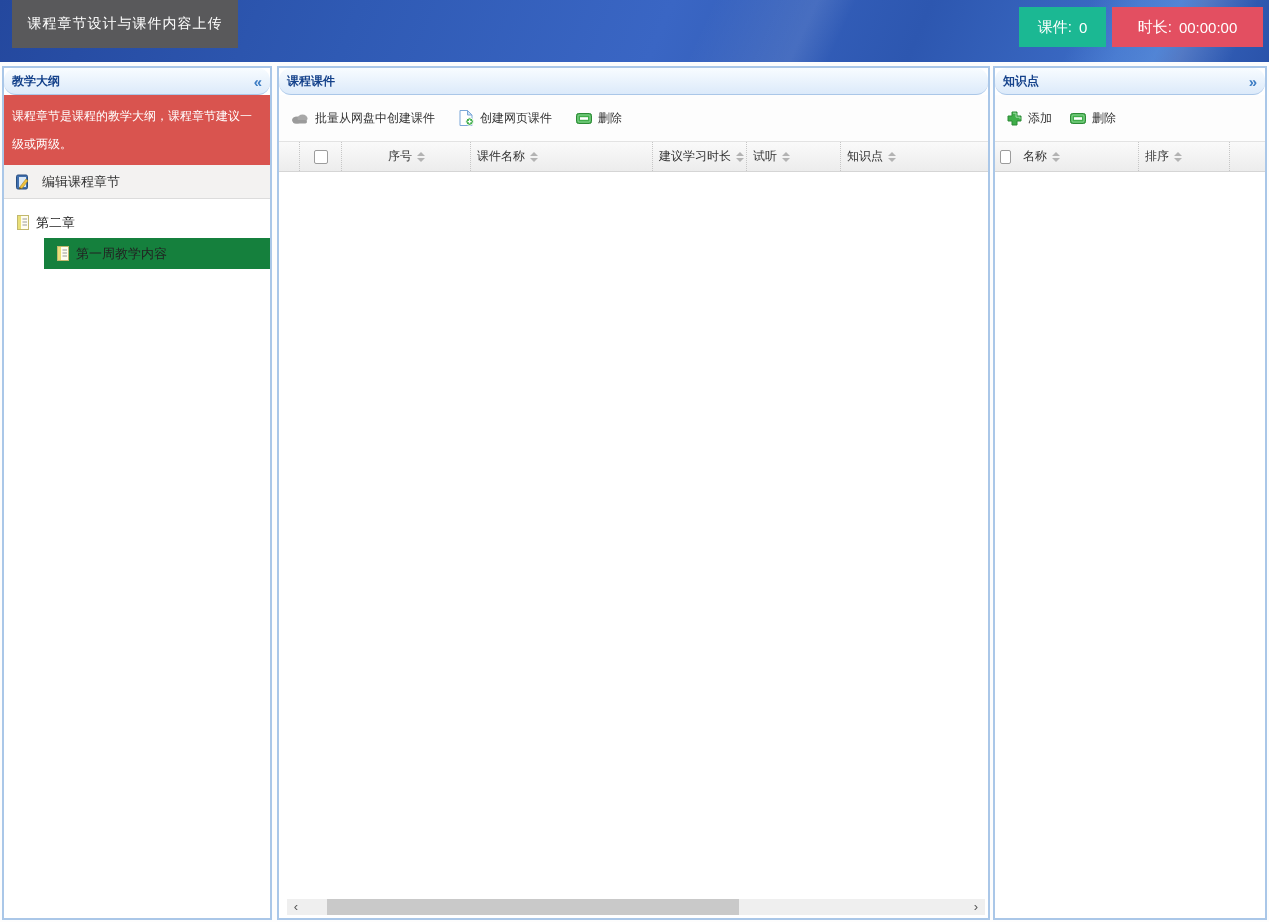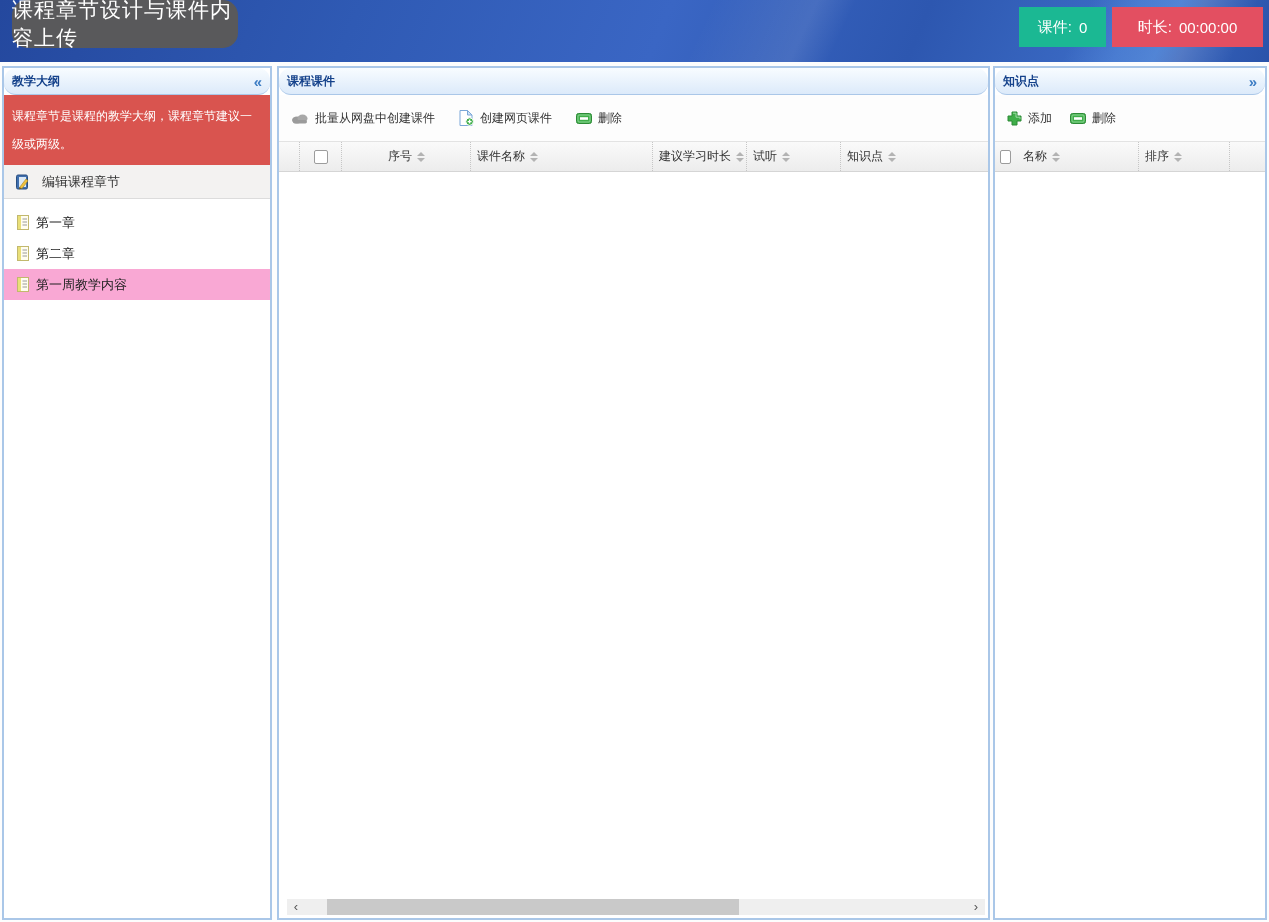--- a/index.html
+++ b/index.html
@@ -6,42 +6,42 @@
   html,body { background:#fff; }
   body { font-family:"Liberation Sans","DejaVu Sans",sans-serif; }
   .screen { position:relative; width:1269px; height:922px; background:#fdfdfd; overflow:hidden; }
 
   
   .topbar { position:absolute; left:0; top:0; width:1269px; height:62px;
     background:linear-gradient(113deg,#24489e 0%,#2f5ab4 28%,#3a66c4 52%,#2d57b0 72%,#3c6cc6 88%,#2a53aa 100%); overflow:hidden; }
   .topbar::after { content:""; position:absolute; inset:0;
     background:linear-gradient(115deg,transparent 55%,rgba(255,255,255,.10) 63%,transparent 66%,transparent 84%,rgba(130,190,255,.35) 91%,rgba(255,255,255,.15) 93%,transparent 97%); }
   .title-box { position:absolute; left:12px; top:0; width:226px; height:48px; background:#59595b;
-    color:#fff; font-size:21px; letter-spacing:1px; display:flex; align-items:center; justify-content:center; z-index:2;border-radius:15px; }
+    color:#fff; font-size:14px; letter-spacing:1px; display:flex; align-items:center; justify-content:center; z-index:2; }
   .badge { position:absolute; top:7px; height:40px; display:flex; align-items:center; justify-content:center;
     gap:7px; color:#fff; font-size:15px; z-index:2; }
   .badge-green { left:1019px; width:87px; background:#1bb893; }
   .badge-red  { left:1112px; width:151px; background:#e34f61; }
 
   
   .panel { position:absolute; top:66px; height:854px; background:#fff; border:2px solid #aac7e8; display:flex; flex-direction:column; }
   .panel-left  { left:2px;   width:270px; }
   .panel-mid   { left:277px; width:713px; }
   .panel-right { left:993px; width:274px; }
   .panel-header { flex:0 0 27px; background:linear-gradient(#f8fcff,#dceafa); border-bottom:1px solid #aac7e8;
     display:flex; align-items:center; padding:0 8px; font-size:12px; font-weight:bold; color:#15428b;border-radius:12px; }
   .chev { margin-left:auto; color:#3d7dc4; font-size:15px; font-weight:bold; cursor:pointer; line-height:1; }
 
   
   .notice { background:#d9544f; color:#fff; font-size:12px; line-height:28px; padding:7px 8px; }
   .edit-row { height:34px; background:#f3f2f1; border-bottom:1px solid #dcdcdc; display:flex; align-items:center;
     gap:12px; padding:0 10px; font-size:13px; color:#333; cursor:pointer; }
   .tree { padding-top:8px; }
   .tree-item { height:31px; display:flex; align-items:center; gap:7px; padding:0 13px; font-size:13px; color:#222; cursor:pointer; }
-  .tree-item.selected { background:#f9a8d4; }
+  .tree-item.selected { background:#15803d;margin-left:40px; }
 
   
   .toolbar { flex:0 0 46px; display:flex; align-items:center; gap:24px; padding:0 12px; font-size:12px; color:#333;
     background:#fdfdfd; }
   .tool { display:flex; align-items:center; gap:6px; cursor:pointer; white-space:nowrap; }
 
   
   .grid-header { flex:0 0 31px; background:linear-gradient(#fafafa,#ececec); border-top:1px solid #e3e3e3;
     border-bottom:1px solid #d5d5d5; display:flex; font-size:12px; color:#333; }
   .gh-cell { display:flex; align-items:center; padding:0 6px; border-right:1px dotted #c6c6c6; overflow:hidden; white-space:nowrap; }
@@ -109,30 +109,20 @@
     </div>
     <div class="tree">
       <div class="tree-item">
         <svg width="12" height="15" viewBox="0 0 12 15">
           <rect x="0.5" y="0.5" width="11" height="14" fill="#fffdf0" stroke="#c2b86e"></rect>
           <rect x="1" y="1" width="3" height="13" fill="#e9df78"></rect>
           <line x1="5.5" y1="4" x2="10" y2="4" stroke="#9a9a9a"></line>
           <line x1="5.5" y1="7" x2="10" y2="7" stroke="#9a9a9a"></line>
           <line x1="5.5" y1="10" x2="10" y2="10" stroke="#9a9a9a"></line>
         </svg>
-        <span>第一章</span>
-      </div>
-      <div class="tree-item">
-        <svg width="12" height="15" viewBox="0 0 12 15">
-          <rect x="0.5" y="0.5" width="11" height="14" fill="#fffdf0" stroke="#c2b86e"></rect>
-          <rect x="1" y="1" width="3" height="13" fill="#e9df78"></rect>
-          <line x1="5.5" y1="4" x2="10" y2="4" stroke="#9a9a9a"></line>
-          <line x1="5.5" y1="7" x2="10" y2="7" stroke="#9a9a9a"></line>
-          <line x1="5.5" y1="10" x2="10" y2="10" stroke="#9a9a9a"></line>
-        </svg>
         <span>第二章</span>
       </div>
       <div class="tree-item selected">
         <svg width="12" height="15" viewBox="0 0 12 15">
           <rect x="0.5" y="0.5" width="11" height="14" fill="#fffdf0" stroke="#c2b86e"></rect>
           <rect x="1" y="1" width="3" height="13" fill="#e9df78"></rect>
           <line x1="5.5" y1="4" x2="10" y2="4" stroke="#9a9a9a"></line>
           <line x1="5.5" y1="7" x2="10" y2="7" stroke="#9a9a9a"></line>
           <line x1="5.5" y1="10" x2="10" y2="10" stroke="#9a9a9a"></line>
         </svg>

